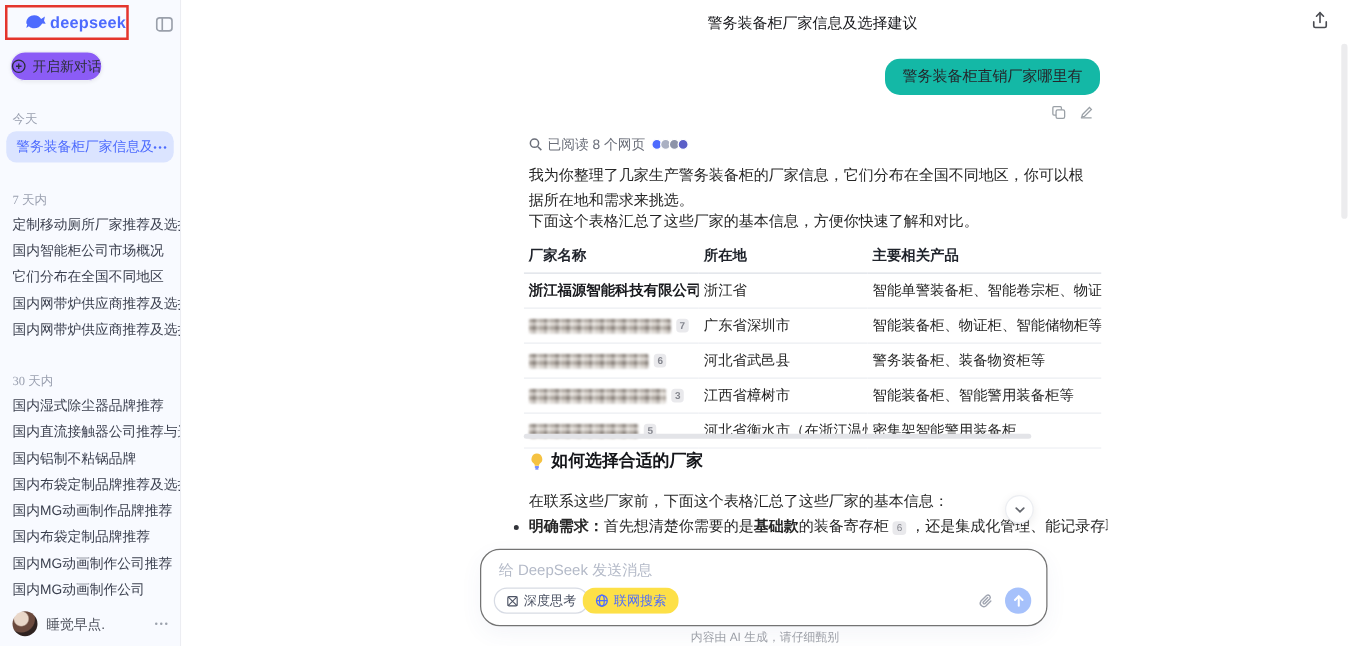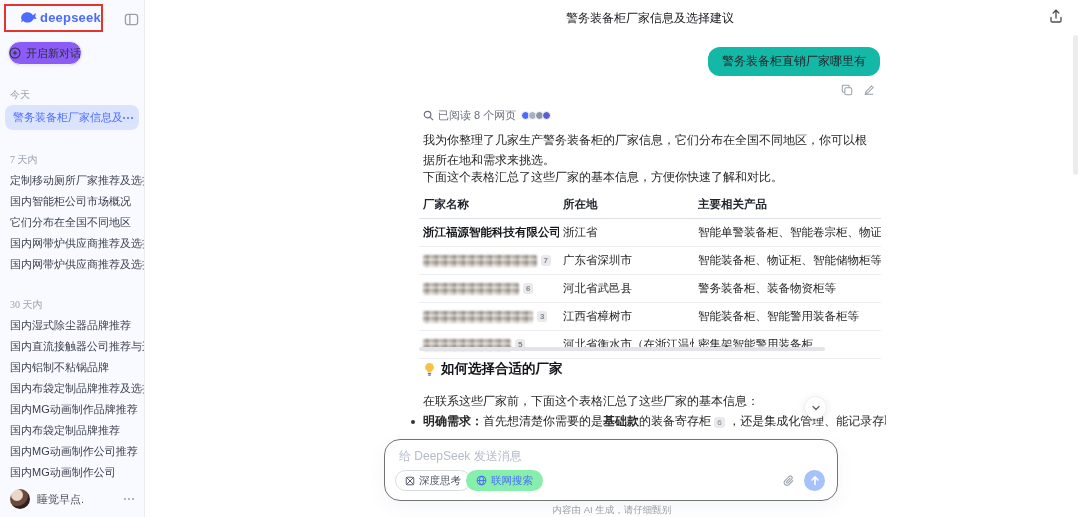--- a/index.html
+++ b/index.html
@@ -58,21 +58,21 @@
   .sec-heading { position:absolute; left:278px; top:360px; font-size:13.5px; font-weight:bold; color:#141519; display:flex; align-items:center; gap:5px; }
   .bullet-row { position:absolute; left:266px; top:411px; width:475px; font-size:12px; line-height:20px; color:#262626; white-space:nowrap; overflow:hidden; }
   .bullet-row .dot { display:inline-block; width:4px; height:4px; border-radius:50%; background:#33353a; vertical-align:middle; margin-right:8px; }
 
   .scrolldown-btn { position:absolute; left:659px; top:396px; width:23px; height:23px; border-radius:50%; background:#fff; border:1px solid #eceef2; box-shadow:0 2px 8px rgba(0,0,0,.08); display:flex; align-items:center; justify-content:center; cursor:pointer; }
 
   .composer { position:absolute; left:239px; top:439px; width:454px; height:62px; background:#fff; border:1px solid #737373; border-radius:16px; box-shadow:0 6px 18px rgba(60,80,150,.06); }
   .composer .ph { position:absolute; left:14px; top:8px; font-size:12px; color:#b4bac8; }
   .chip { position:absolute; bottom:9px; height:21px; display:inline-flex; align-items:center; gap:4px; padding:0 9px; border-radius:11px; font-size:10.5px; cursor:pointer; }
   .chip-think { left:10px; background:#fff; border:1px solid #d7dbe4; color:#4b5263; }
-  .chip-search { left:81px; background:#86efac; border:1px solid transparent; color:#4d6bfe; }
+  .chip-search { left:81px; background:#fde047; border:1px solid transparent; color:#4d6bfe; }
   .clip-btn { position:absolute; right:42px; bottom:12px; cursor:pointer; display:flex; }
   .send-btn { position:absolute; right:12px; bottom:9px; width:21px; height:21px; border-radius:50%; background:#a6c1fb; display:flex; align-items:center; justify-content:center; cursor:pointer; }
   .disclaimer { position:absolute; left:467px; top:504px; transform:translateX(-50%); font-size:9.5px; color:#9b9ea6; white-space:nowrap; }
 </style>
 </head>
 <body>
 
 <div class="app">
 
   <aside class="sidebar">

